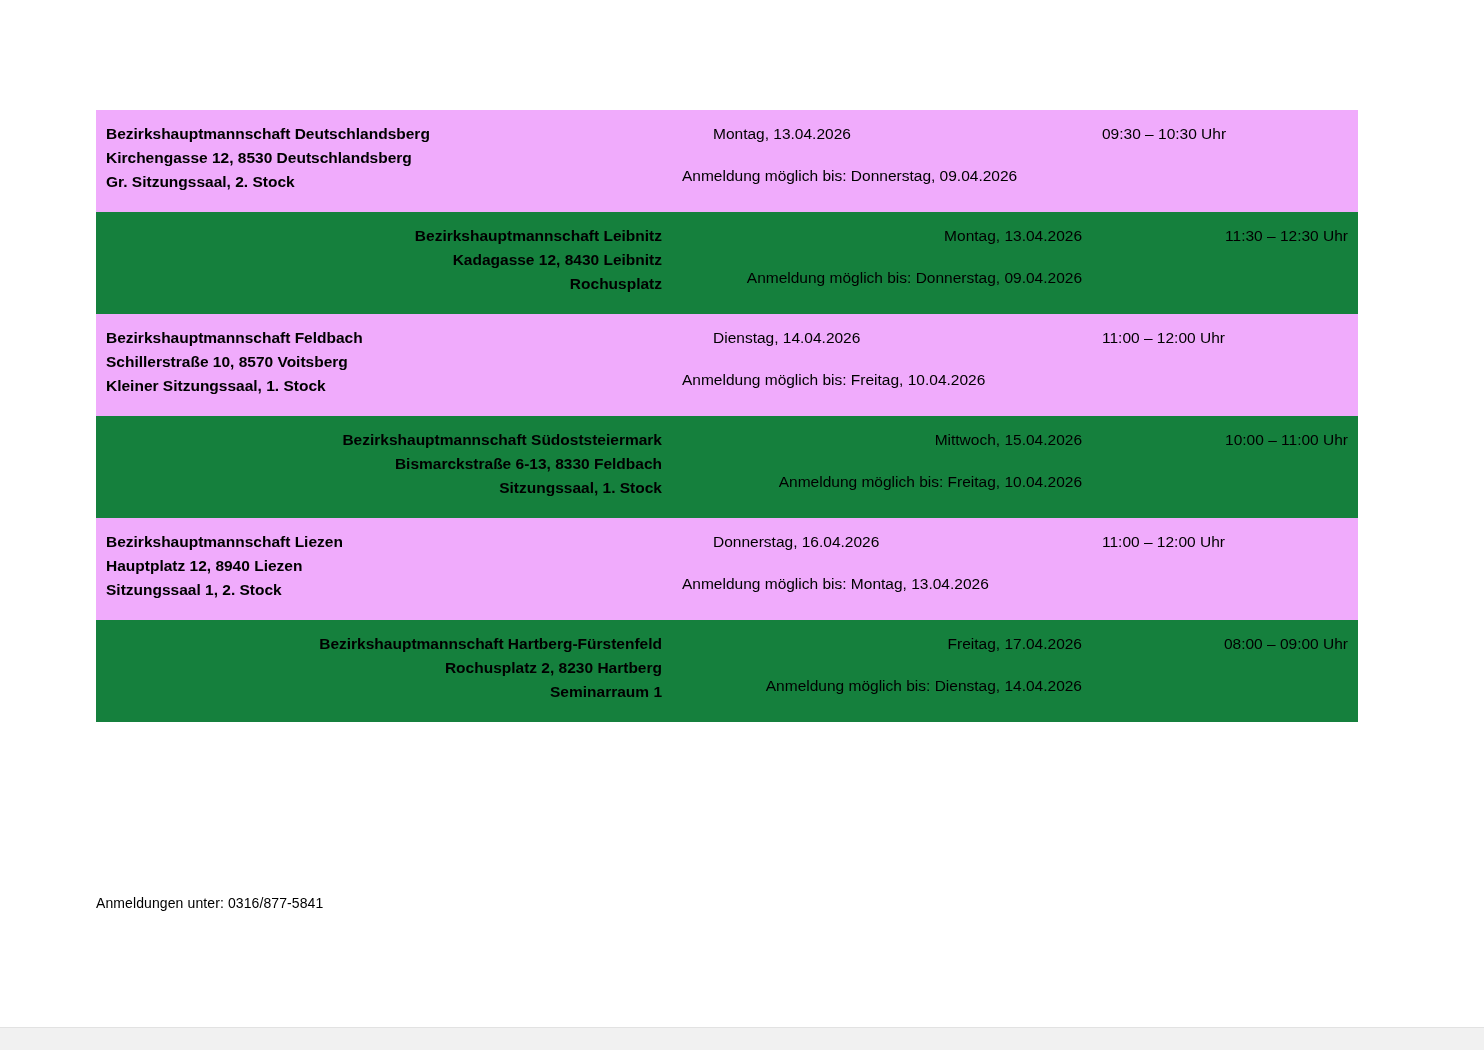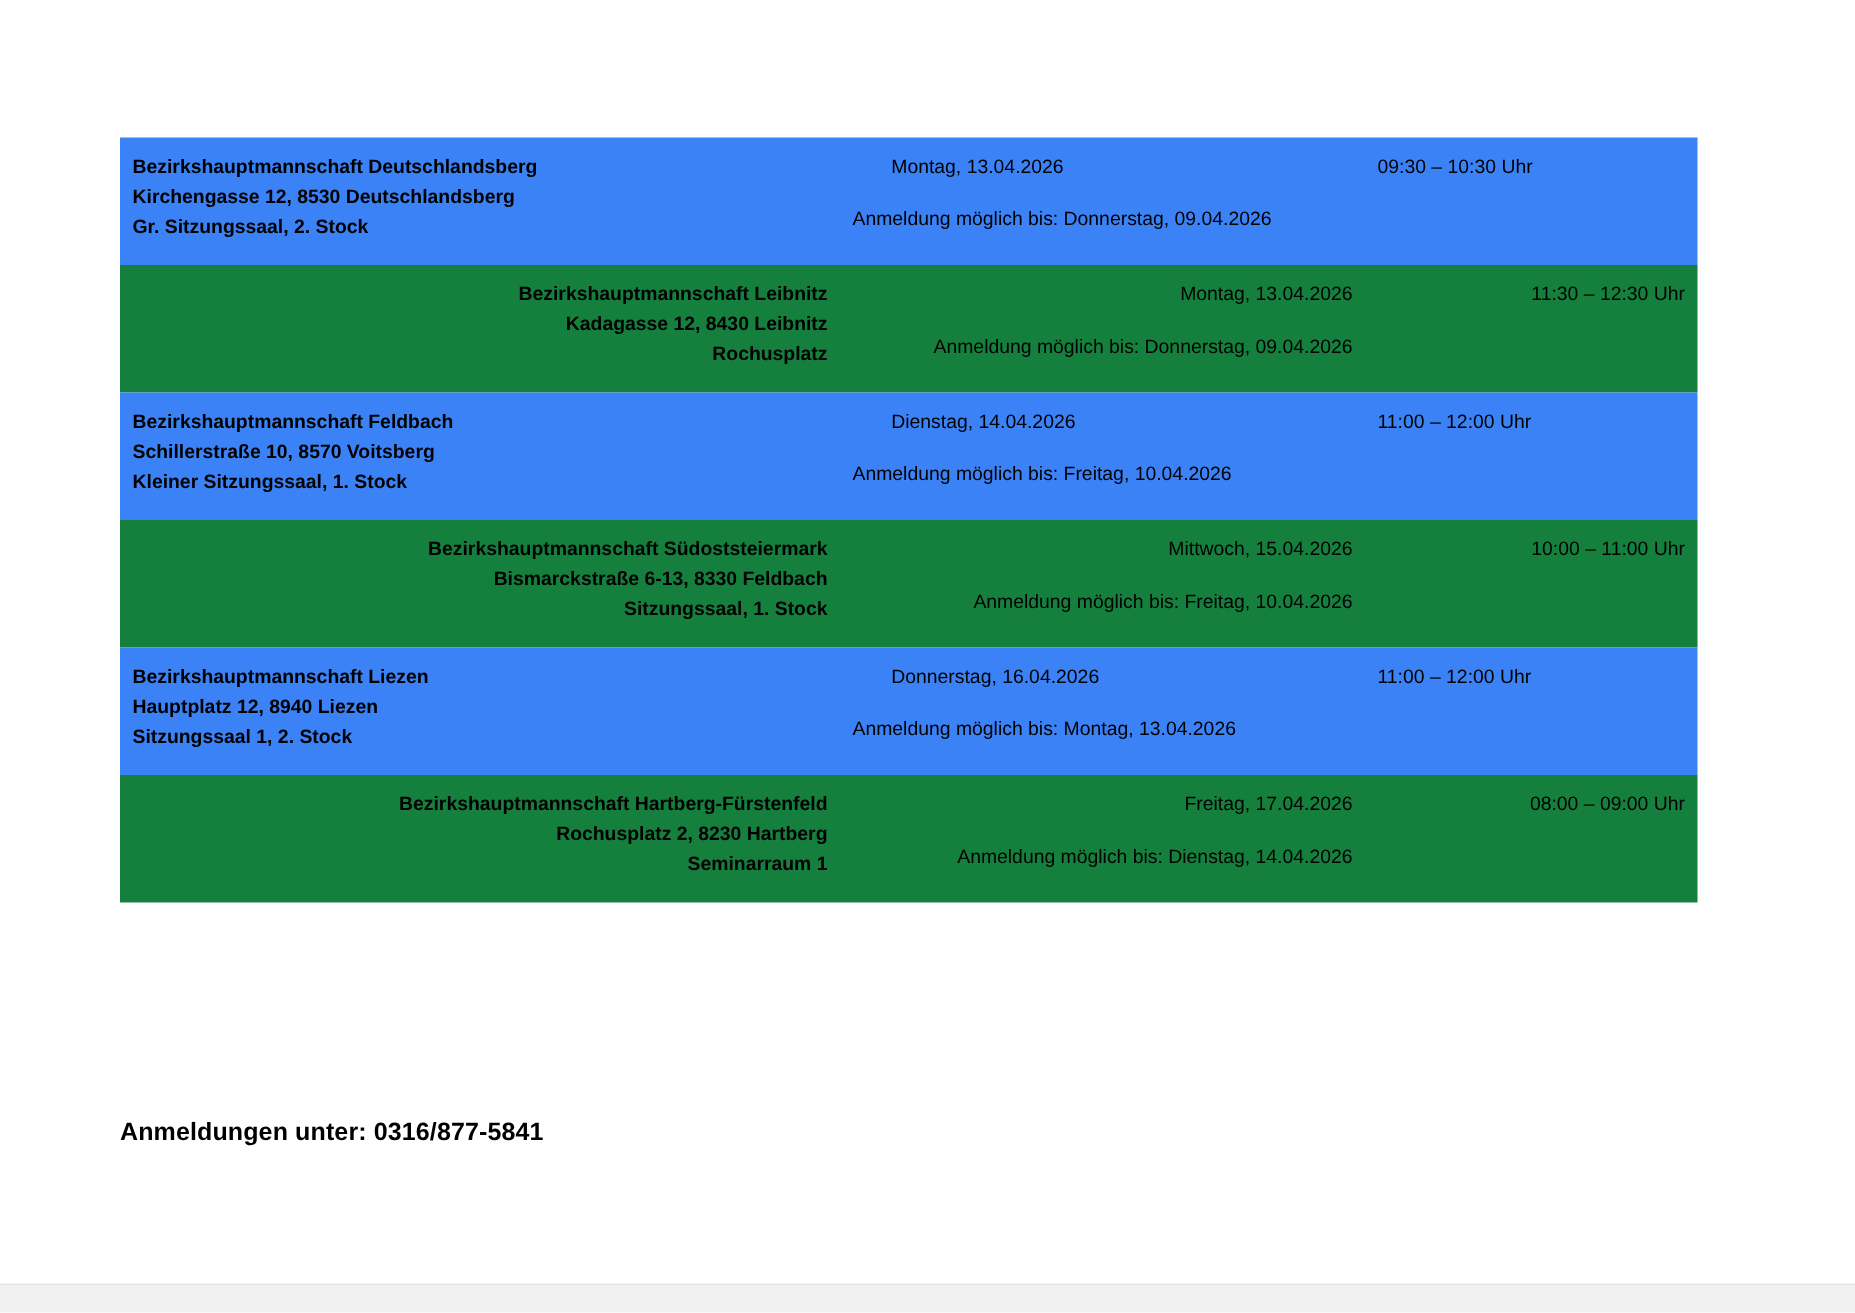--- a/index.html
+++ b/index.html
@@ -39,21 +39,21 @@
   }
   .col-location { width: 556px; }
   .col-date     { width: 400px; }
   .col-time     { width: 246px; }
 
   .row-shaded td {
     background: #15803d;
     text-align: right;
   }
   .row-plain td {
-    background: #3b82f6;
+    background: #f0abfc;
   }
 
   .loc-line {
     font-weight: bold;
     white-space: nowrap;
   }
   .date-line {
     white-space: nowrap;
     margin-left: 31px;
   }
@@ -64,22 +64,22 @@
     white-space: nowrap;
   }
   .time-line {
     white-space: nowrap;
   }
 
   .footer-note {
     position: absolute;
     left: 96px;
     top: 895px;
-    font-size: 20px;
-    font-weight: bold;
+    font-size: 14px;
+    font-weight: normal;
     letter-spacing: 0.1px;
   }
 
   .bottom-bar {
     position: absolute;
     left: 0;
     bottom: 0;
     width: 1484px;
     height: 22px;
     background: #f1f1f1;

